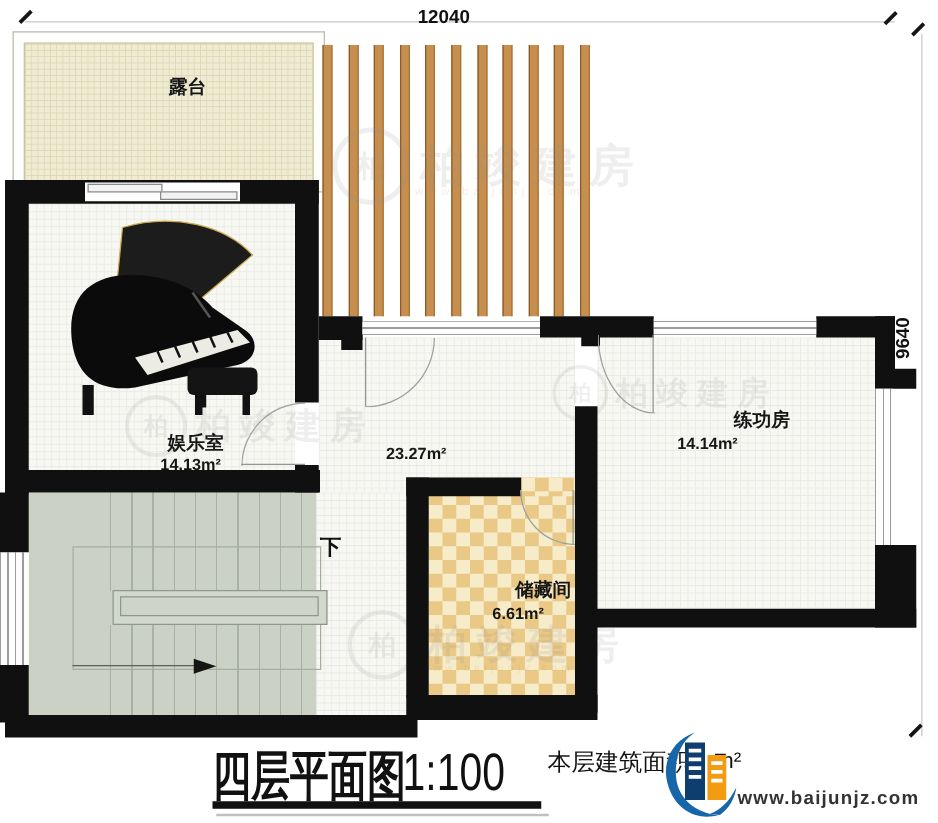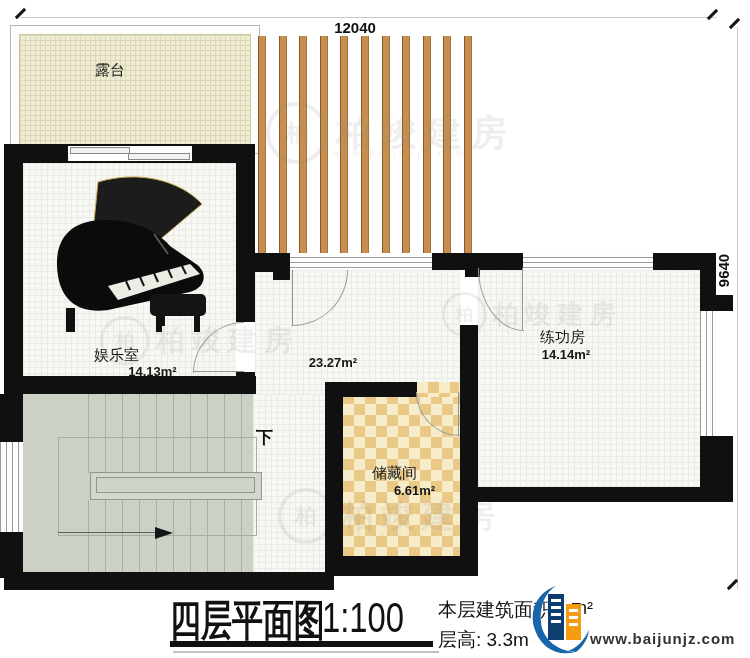--- a/index.html
+++ b/index.html
@@ -35,21 +35,21 @@
   .door-arc{position:absolute;z-index:5;border:0 solid #9aa0a0;}
   .arc-tl{border-left-width:1px;border-top-width:1px;border-top-left-radius:100% 100%;}
   .arc-bl{border-left-width:1px;border-bottom-width:1px;border-bottom-left-radius:100% 100%;}
   .arc-br{border-right-width:1px;border-bottom-width:1px;border-bottom-right-radius:100% 100%;}
   .door-leaf{position:absolute;z-index:5;background:#8f9595;}
   
   #slats{position:absolute;left:258px;top:36px;width:214px;height:217px;z-index:2;
          display:flex;justify-content:space-between;}
   .slat{width:6px;height:100%;background:#c68f50;border-left:1px solid #8a5a28;border-right:1px solid #a87436;}
   
-  .room-label{position:absolute;z-index:6;font-weight:normal;color:#161616;text-align:left;
+  .room-label{position:absolute;z-index:6;font-weight:bold;color:#161616;text-align:right;
               font-size:15px;line-height:1.1;white-space:nowrap;}
   .area-label{position:absolute;z-index:6;font-weight:bold;color:#161616;text-align:center;
               font-size:13px;white-space:nowrap;}
   
   .dim-line{position:absolute;background:#c9c9c9;z-index:6;}
   .dim-tick{position:absolute;width:13px;height:3px;background:#151515;transform:rotate(-45deg);z-index:6;}
   .dim-text{position:absolute;z-index:6;font-weight:bold;color:#111;font-size:15px;text-align:center;}
   
   .wm{position:absolute;display:flex;align-items:center;gap:8px;opacity:.14;color:#8a8a8a;
       z-index:2;white-space:nowrap;}
@@ -76,21 +76,21 @@
   .down-label{position:absolute;left:256px;top:426px;z-index:6;font-size:17px;font-weight:bold;color:#111;}
 </style>
 </head>
 <body>
 
 <div id="plan">
 
   <div class="dim-line" style="left:20px;top:17px;width:696px;height:1px;"></div>
   <div class="dim-tick" style="left:14px;top:12px;"></div>
   <div class="dim-tick" style="left:706px;top:13px;"></div>
-  <div class="dim-text" style="left:325px;top:19px;width:60px;">12040</div>
+  <div class="dim-text" style="left:325px;top:5px;width:60px;">12040</div>
 
   <div class="dim-line" style="left:737px;top:27px;width:1px;height:562px;"></div>
   <div class="dim-tick" style="left:728px;top:22px;"></div>
   <div class="dim-tick" style="left:726px;top:583px;"></div>
   <div class="dim-text" style="left:693px;top:262px;width:60px;transform:rotate(-90deg);">9640</div>
 
   <div class="terrace-frame" style="left:10px;top:25px;width:248px;height:127px;"></div>
   <div class="terrace-floor" style="left:19px;top:34px;width:230px;height:110px;"></div>
   <div class="room-label" style="left:95px;top:62px;width:70px;">露台</div>
 
@@ -220,21 +220,20 @@
     <div class="wm-sub">www.baijunjz.com</div>
   </div>
 
   <div class="tb-title">四层平面图</div>
   <div class="tb-scale">1:100</div>
   <div class="tb-rule-thick"></div>
   <div class="tb-rule-thin"></div>
 
   <div class="tb-area"><span>本层建筑面积：</span><span>7</span></div>
   <div class="tb-unit">m²</div>
-  <div class="tb-height">层高: 3.3m</div>
 
   <svg class="logo-icon" width="62" height="76" viewBox="0 0 62 76">
     <path d="M28,4 C10,10 0,28 7,48 C13,66 30,75 47,70 C29,69 15,57 13,41 C11,23 18,10 28,4 Z" fill="#1866aa"></path>
     <path d="M48,70 C56,64 60,56 61,48 C55,60 48,66 40,69 Z" fill="#1866aa"></path>
     <rect x="20" y="12" width="16" height="46" fill="#0e3d70"></rect>
     <rect x="23" y="17" width="10" height="3" fill="#fff"></rect>
       <rect x="23" y="24" width="10" height="3" fill="#fff"></rect>
     <rect x="23" y="31" width="10" height="3" fill="#fff"></rect>
       <rect x="23" y="38" width="10" height="3" fill="#fff"></rect>
     <rect x="38" y="22" width="15" height="36" fill="#f39c12"></rect>

